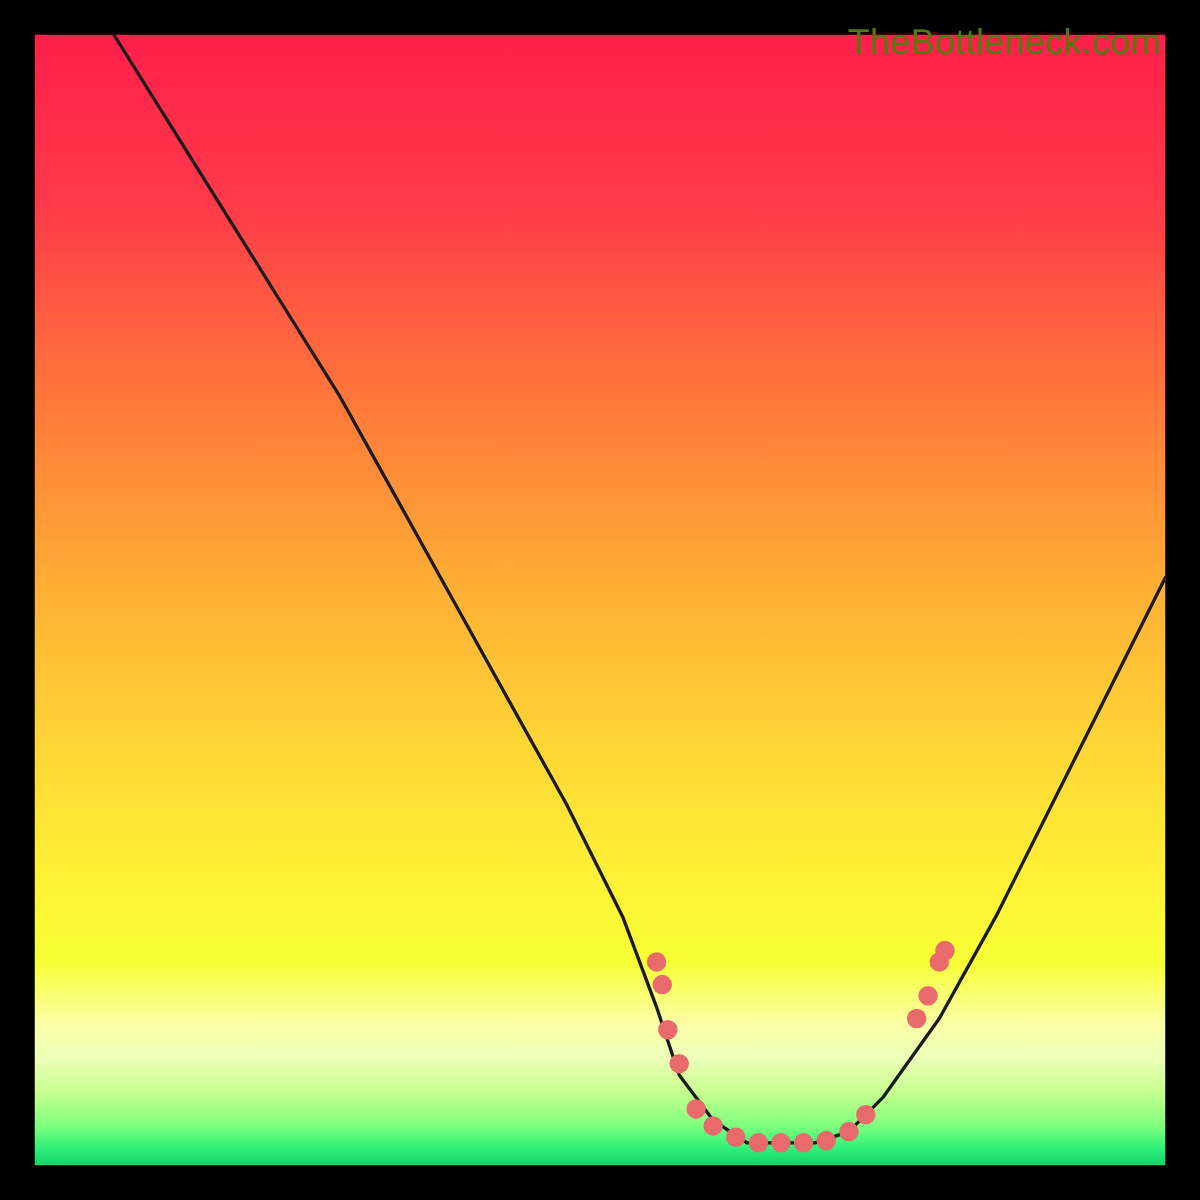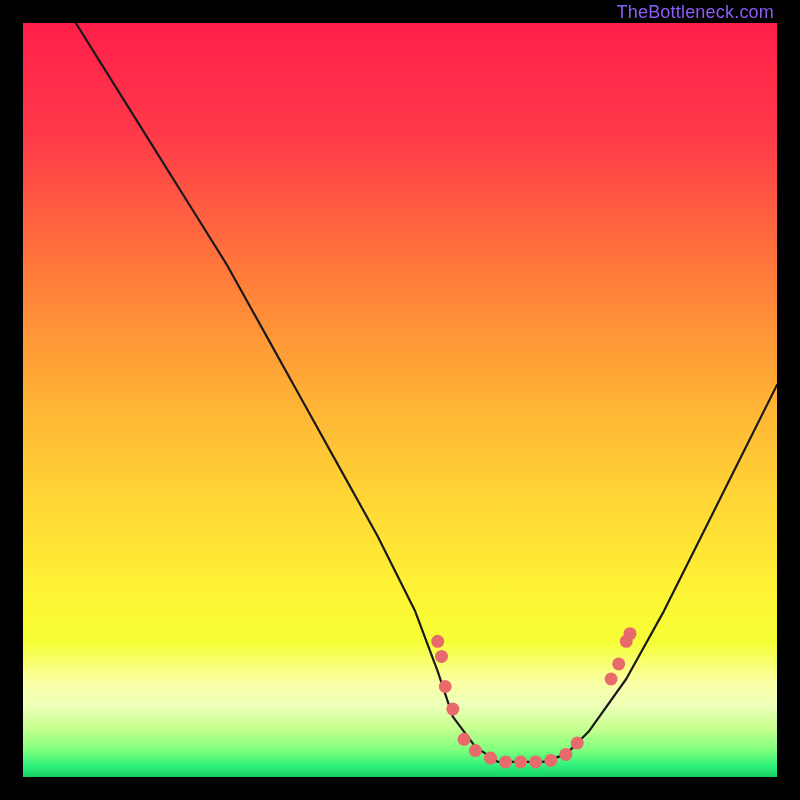--- a/index.html
+++ b/index.html
@@ -21,25 +21,25 @@
   }
   .plot-bg {
     position: absolute;
     left: 0;
     top: 0;
     width: 754px;
     height: 754px;
   }
   .watermark {
     position: absolute;
-    top: 2px;
+    top: 15px;
     right: 26px;
-    font-size: 18px;
+    font-size: 24px;
     font-weight: 500;
-    color: #8b5cf6;
+    color: #4d7c0f;
     letter-spacing: 0.2px;
   }
   svg {
     position: absolute;
     left: 0;
     top: 0;
   }
 </style>
 </head>
 <body>

